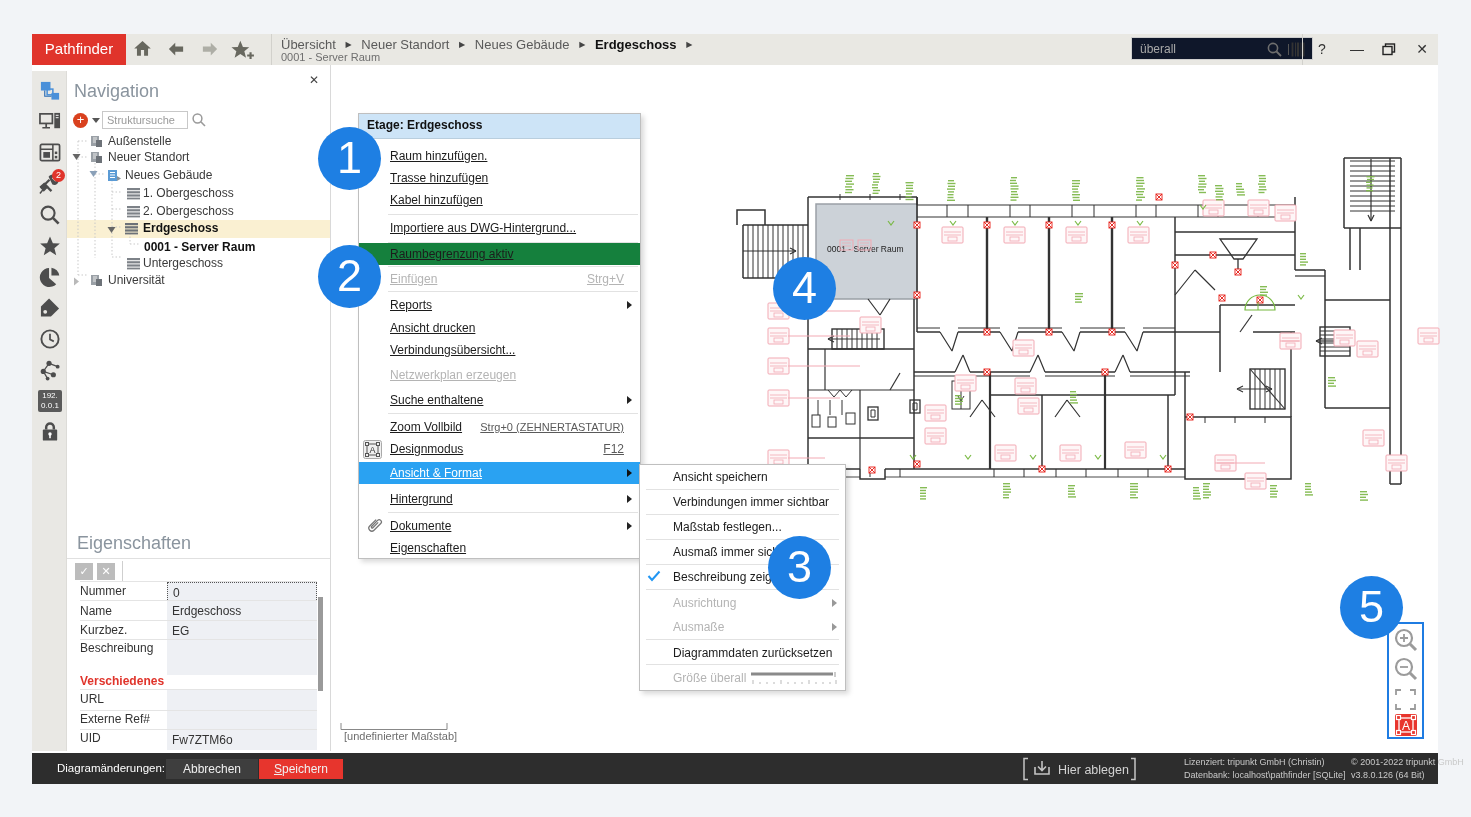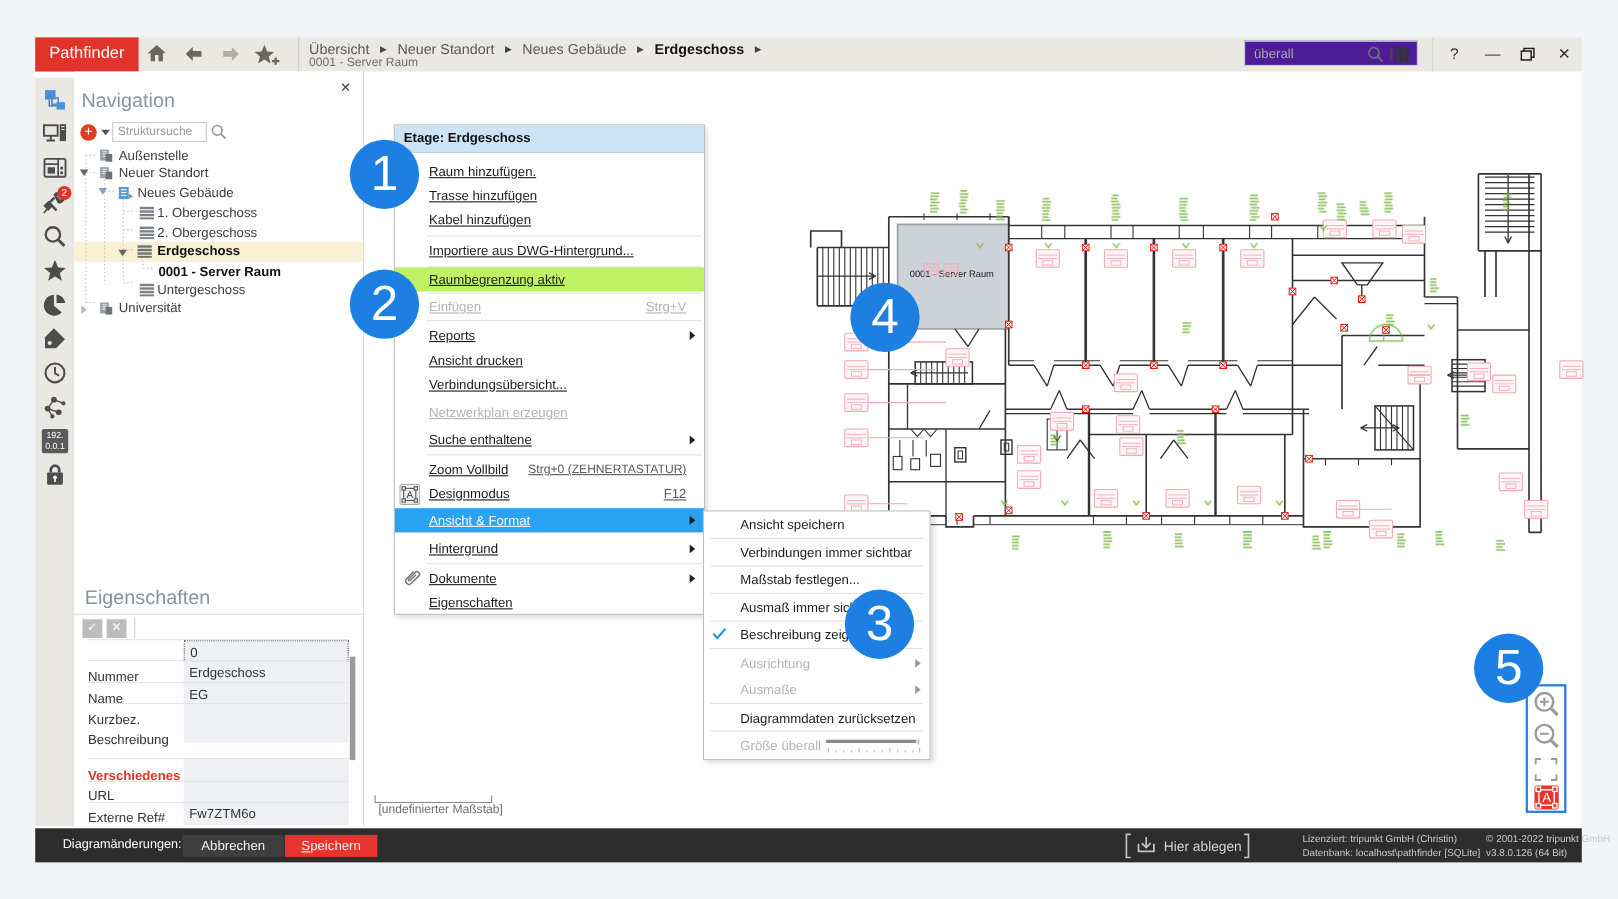--- a/index.html
+++ b/index.html
@@ -5,40 +5,40 @@
 * { margin:0; padding:0; box-sizing:border-box; }
 html,body { width:1471px; height:817px; background:#f2f4f7; font-family:"Liberation Sans",sans-serif; overflow:hidden; }
 #app { position:absolute; left:32px; top:34px; width:1406px; height:750px; background:#ffffff; }
 #topbar { position:absolute; left:32px; top:34px; width:1406px; height:31px; background:#e9e8e3; }
 #logo { position:absolute; left:32px; top:34px; width:94px; height:31px; background:#e0342b; color:#fff; font-size:15px; text-align:center; line-height:30px; }
 .tico { position:absolute; width:24px; height:24px; }
 #crumb { position:absolute; left:281px; top:37px; font-size:13px; color:#5a5a5a; white-space:nowrap; }
 #crumb .sep { color:#444; font-size:8px; margin:0 6px; position:relative; top:-2px; }
 #crumb b { color:#111; }
 #crumb2 { position:absolute; left:281px; top:51px; font-size:11px; color:#6e6e6e; }
-#searchbox { position:absolute; left:1131px; top:37px; width:158px; height:23px; background:#4c1d95; border:1px solid #cfcfcf; }
+#searchbox { position:absolute; left:1131px; top:37px; width:182px; height:23px; background:#0f172a; border:1px solid #cfcfcf; }
 #searchbox .ph { position:absolute; left:8px; top:4px; font-size:12px; color:#a8a8a8; }
 .vsep { position:absolute; top:34px; width:1px; height:31px; background:#d2d1cc; }
 .winbtn { position:absolute; top:34px; width:30px; height:31px; text-align:center; line-height:31px; font-size:14px; color:#333; }
 #sidebar { position:absolute; left:32px; top:71px; width:35px; height:680px; background:#e9e8e4; border-right:1px solid #dddcd8; }
 .sico { position:absolute; left:39px; width:22px; height:22px; }
 #navpanel { position:absolute; left:67px; top:65px; width:263px; height:686px; background:#fff; }
 #nav-border { position:absolute; left:330px; top:65px; width:1px; height:686px; background:#d9d9d9; }
 #nav-title { position:absolute; left:74px; top:81px; font-size:18px; color:#8a949e; }
 #nav-close { position:absolute; left:309px; top:73px; font-size:12px; color:#444; }
 #plusbtn { position:absolute; left:73px; top:113px; width:15px; height:15px; border-radius:50%; background:#d9411e; color:#fff; text-align:center; line-height:14px; font-size:13px; }
 #pluscaret { position:absolute; left:92px; top:118px; width:0; height:0; border-left:4px solid transparent; border-right:4px solid transparent; border-top:5px solid #555; }
 #treesearch { position:absolute; left:102px; top:111px; width:86px; height:18px; border:1px solid #c8c8c8; font-size:11px; color:#9a9a9a; padding-left:4px; line-height:16px; }
 #tsel { position:absolute; left:67px; top:220px; width:263px; height:18px; background:#faf0d2; }
 .trow { position:absolute; height:18px; font-size:12px; color:#3a3a3a; white-space:nowrap; }
 #props-title { position:absolute; left:77px; top:533px; font-size:18px; color:#8a949e; }
 #props-hr { position:absolute; left:67px; top:558px; width:263px; height:1px; background:#e0e0e0; }
 .pbtn { position:absolute; top:563px; width:18px; height:17px; background:#bcbcbc; color:#fff; font-size:11px; text-align:center; line-height:17px; }
 #props-vline { position:absolute; left:122px; top:561px; width:1px; height:20px; background:#cfcfcf; }
-.plbl { position:absolute; left:80px; font-size:12px; color:#333;margin-top:24px; }
+.plbl { position:absolute; left:80px; font-size:12px; color:#333; }
 .pval { position:absolute; left:167px; width:150px; height:20px; background:#eef0f4; font-size:12px; color:#333; padding-left:5px; line-height:20px; }
 .pline { position:absolute; left:80px; width:237px; height:1px; background:#e4e4e4; }
 #pscroll { position:absolute; left:318px; top:597px; width:5px; height:94px; background:#9a9a9a; }
 #botbar { position:absolute; left:32px; top:753px; width:1406px; height:31px; background:#2d2d2d; color:#fff; }
 #bot-lbl { position:absolute; left:57px; top:762px; font-size:11.5px; color:#fff; }
 .bbtn { position:absolute; top:759px; height:20px; font-size:12px; text-align:center; line-height:20px; color:#f0f0f0; }
 #abbrechen { left:166px; width:92px; background:#3e3e3e; }
 #speichern { left:259px; width:84px; background:#e7352d; }
 .lic { position:absolute; font-size:9px; color:#c9c9c9; white-space:nowrap;margin-left:31px; }
 #scale-label { position:absolute; left:344px; top:730px; font-size:11px; color:#6e6e6e; }
@@ -951,21 +951,21 @@
     <span class="t">Trasse hinzufügen</span>
   </div>
 <div class="mi" style="top:189px">
     <span class="t">Kabel hinzufügen</span>
   </div>
 <div class="msep" style="top:214px"></div>
 <div class="mi" style="top:217px">
     <span class="t">Importiere aus DWG-Hintergrund...</span>
   </div>
 <div class="msep" style="top:242px"></div>
-<div class="mi mhl" style="top:243px; background:#bef264">
+<div class="mi mhl" style="top:243px; background:#15803d">
     <span class="t">Raumbegrenzung aktiv</span>
   </div>
 <div class="msep" style="top:266px"></div>
 <div class="mi dis" style="top:268px">
     <span class="t">Einfügen</span>
     <span class="sc">Strg+V</span>
   </div>
 <div class="msep" style="top:291px"></div>
 <div class="mi" style="top:294px">
     <span class="t">Reports</span>

